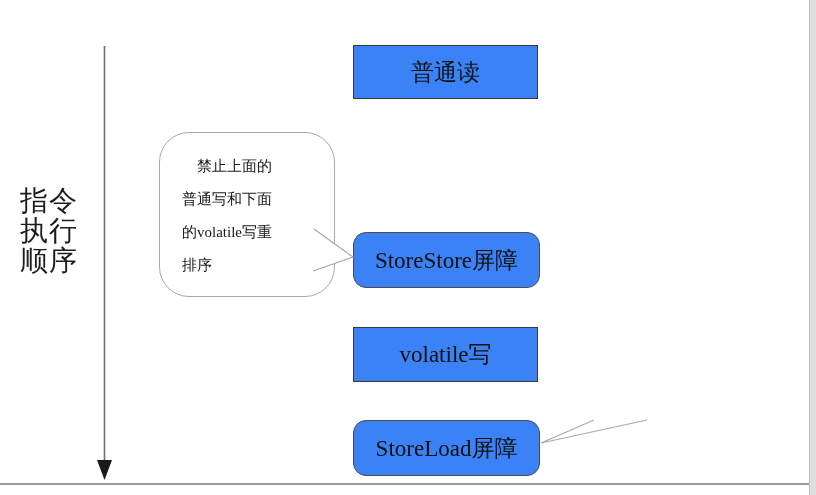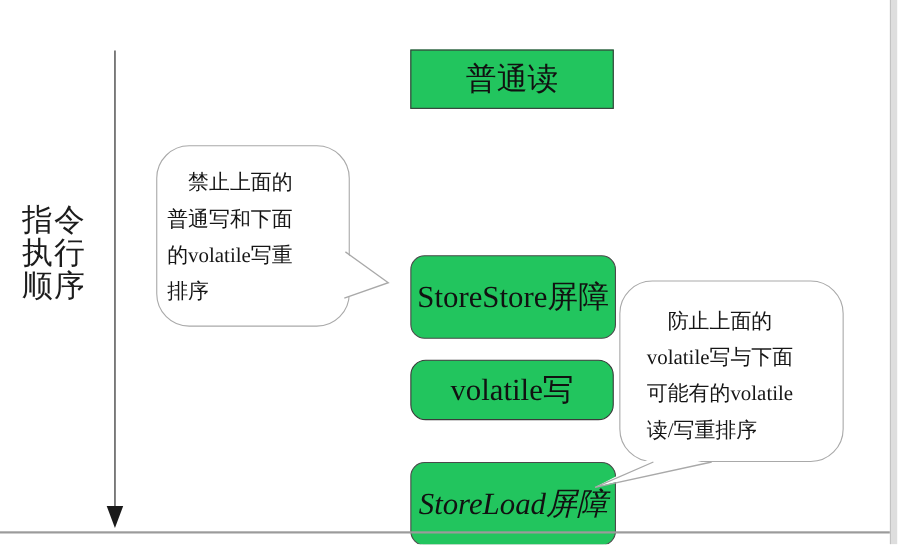--- a/index.html
+++ b/index.html
@@ -42,54 +42,53 @@
     white-space: pre-line;
     color: #1c1c1c;
   }
   
   .box {
     position: absolute;
     left: 353px;
     width: 185px;
     height: 54px;
     border: 1px solid #3a3a3a;
-    background: #22c55e;
+    background: #3b82f6;
     display: flex;
     align-items: center;
     justify-content: center;
-    font-size: 28px;
+    font-size: 23px;
     color: #111111;
-    margin-left: 20px;
   }
   .box.rounded {
     width: 187px;
-    height: 76px;
+    height: 56px;
     border: 1px solid #4a4a4a;
     border-radius: 13px;
   }
   .box-1 { top: 45px; }
   .box-2 { top: 141px; height: 53px; }
   .box-3 { top: 232px; }
-  .box-4 { top: 327px; height: 55px; border-radius: 14px; }
-  .box-5 { top: 420px; font-style: italic; }
+  .box-4 { top: 327px; height: 55px; }
+  .box-5 { top: 420px; }
   
   .bubble {
     position: absolute;
     background: #ffffff;
     border: 1px solid #a9a9a9;
     border-radius: 30px;
     white-space: pre-line;
     text-indent: 1em;
     color: #161616;
   }
   .bubble-left {
-    left: 142px; top: 132px;
+    left: 159px; top: 132px;
     width: 176px; height: 165px;
-    padding: 17px 10px 0 9px;
-    font-size: 19px;
+    padding: 17px 10px 0 22px;
+    font-size: 15px;
     line-height: 33px;
   }
   .bubble-right {
     left: 563px; top: 255px;
     width: 204px; height: 165px;
     padding: 20px 8px 0 24px;
     font-size: 19px;
     line-height: 33px;
   }
   
@@ -105,24 +104,20 @@
 
 <div class="stage">
 
   <div class="axis-label">指令执行顺序</div>
 
   <div class="bubble bubble-left">禁止上面的
 普通写和下面
 的volatile写重
 排序</div>
 
-  <div class="bubble bubble-right">防止上面的
-volatile写与下面
-可能有的volatile
-读/写重排序</div>
 
   <div class="box box-1">普通读</div>
 
 
   <div class="box rounded box-3">StoreStore屏障</div>
 
   <div class="box box-4">volatile写</div>
 
   <div class="box rounded box-5">StoreLoad屏障</div>
 

